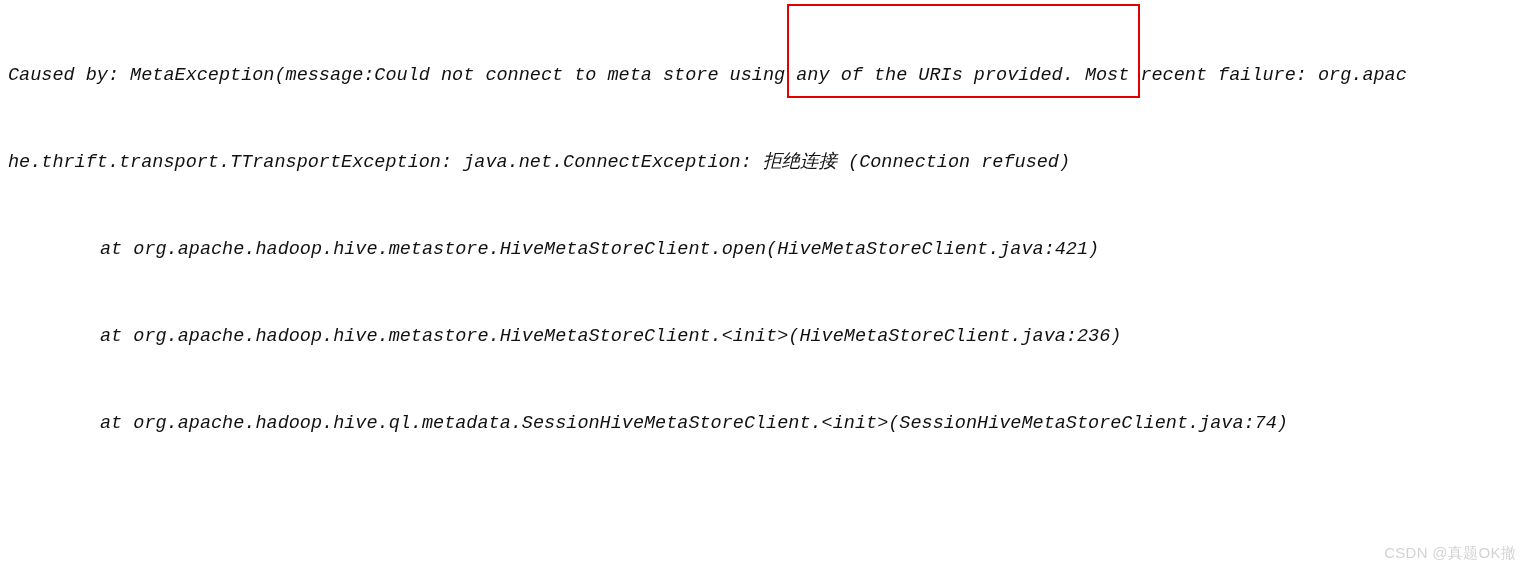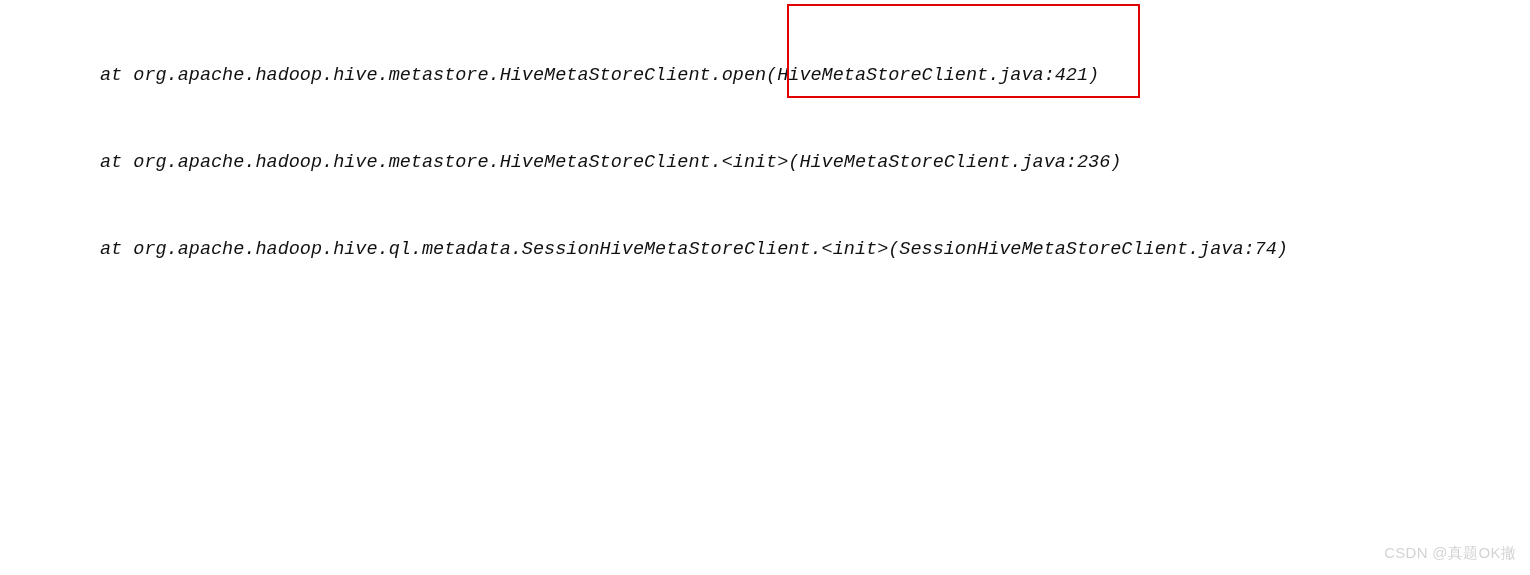--- a/index.html
+++ b/index.html
@@ -36,20 +36,22 @@
     font-style: normal;
     font-family: "PingFang SC","Microsoft YaHei",sans-serif;
     font-size: 15px;
     letter-spacing: 0.3px;
   }
 </style>
 </head>
 <body>
 
 <div class="stacktrace">
+  <span class="line">Caused by: MetaException(message:Could not connect to meta store using any of the URIs provided. Most recent failure: org.apac</span>
+  <span class="line">he.thrift.transport.TTransportException: java.net.ConnectException: 拒绝连接 (Connection refused)</span>
   <span class="line indent">at org.apache.hadoop.hive.metastore.HiveMetaStoreClient.open(HiveMetaStoreClient.java:421)</span>
   <span class="line indent">at org.apache.hadoop.hive.metastore.HiveMetaStoreClient.&lt;init&gt;(HiveMetaStoreClient.java:236)</span>
   <span class="line indent">at org.apache.hadoop.hive.ql.metadata.SessionHiveMetaStoreClient.&lt;init&gt;(SessionHiveMetaStoreClient.java:74)</span>
   
   
   
   
   
   
   

